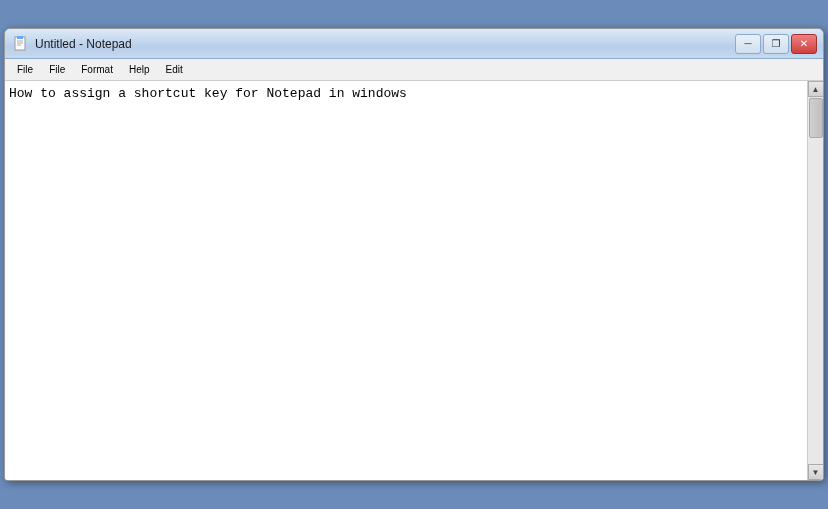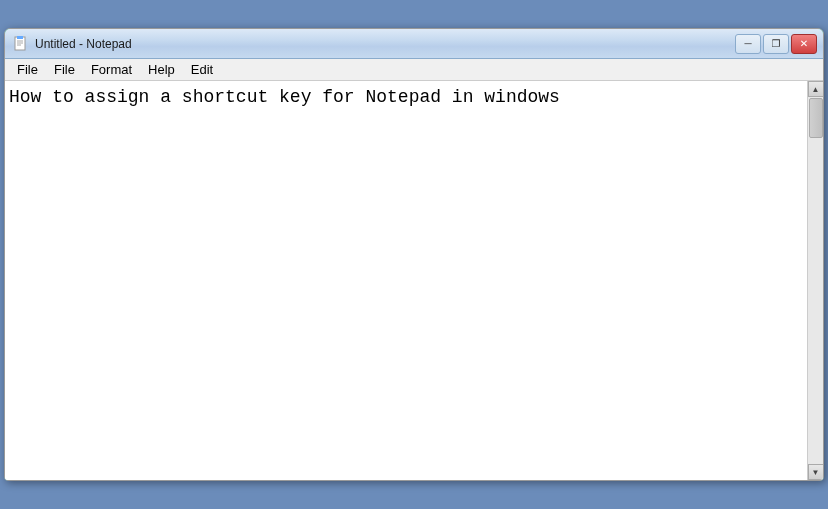--- a/index.html
+++ b/index.html
@@ -99,42 +99,42 @@
       background: #f0f0f0;
       display: flex;
       align-items: center;
       padding: 0 4px;
       border-bottom: 1px solid #ccc;
       flex-shrink: 0;
     }
 
     .menu-item {
       padding: 2px 8px;
-      font-size: 13px;
+      font-size: 10px;
       color: #000;
       cursor: pointer;
       border-radius: 2px;
       font-family: 'Segoe UI', sans-serif;
     }
 
     
     .editor-area {
       flex: 1;
       background: #fff;
       border: none;
       position: relative;
       overflow: hidden;
       display: flex;
     }
 
     .editor-content {
       flex: 1;
       padding: 4px 4px 4px 4px;
       font-family: 'Lucida Console', 'Courier New', monospace;
-      font-size: 18px;
+      font-size: 13px;
       color: #000;
       line-height: 1.4;
       white-space: pre-wrap;
       word-break: break-all;
       overflow-y: auto;
       border: none;
       outline: none;
       resize: none;
     }
 

